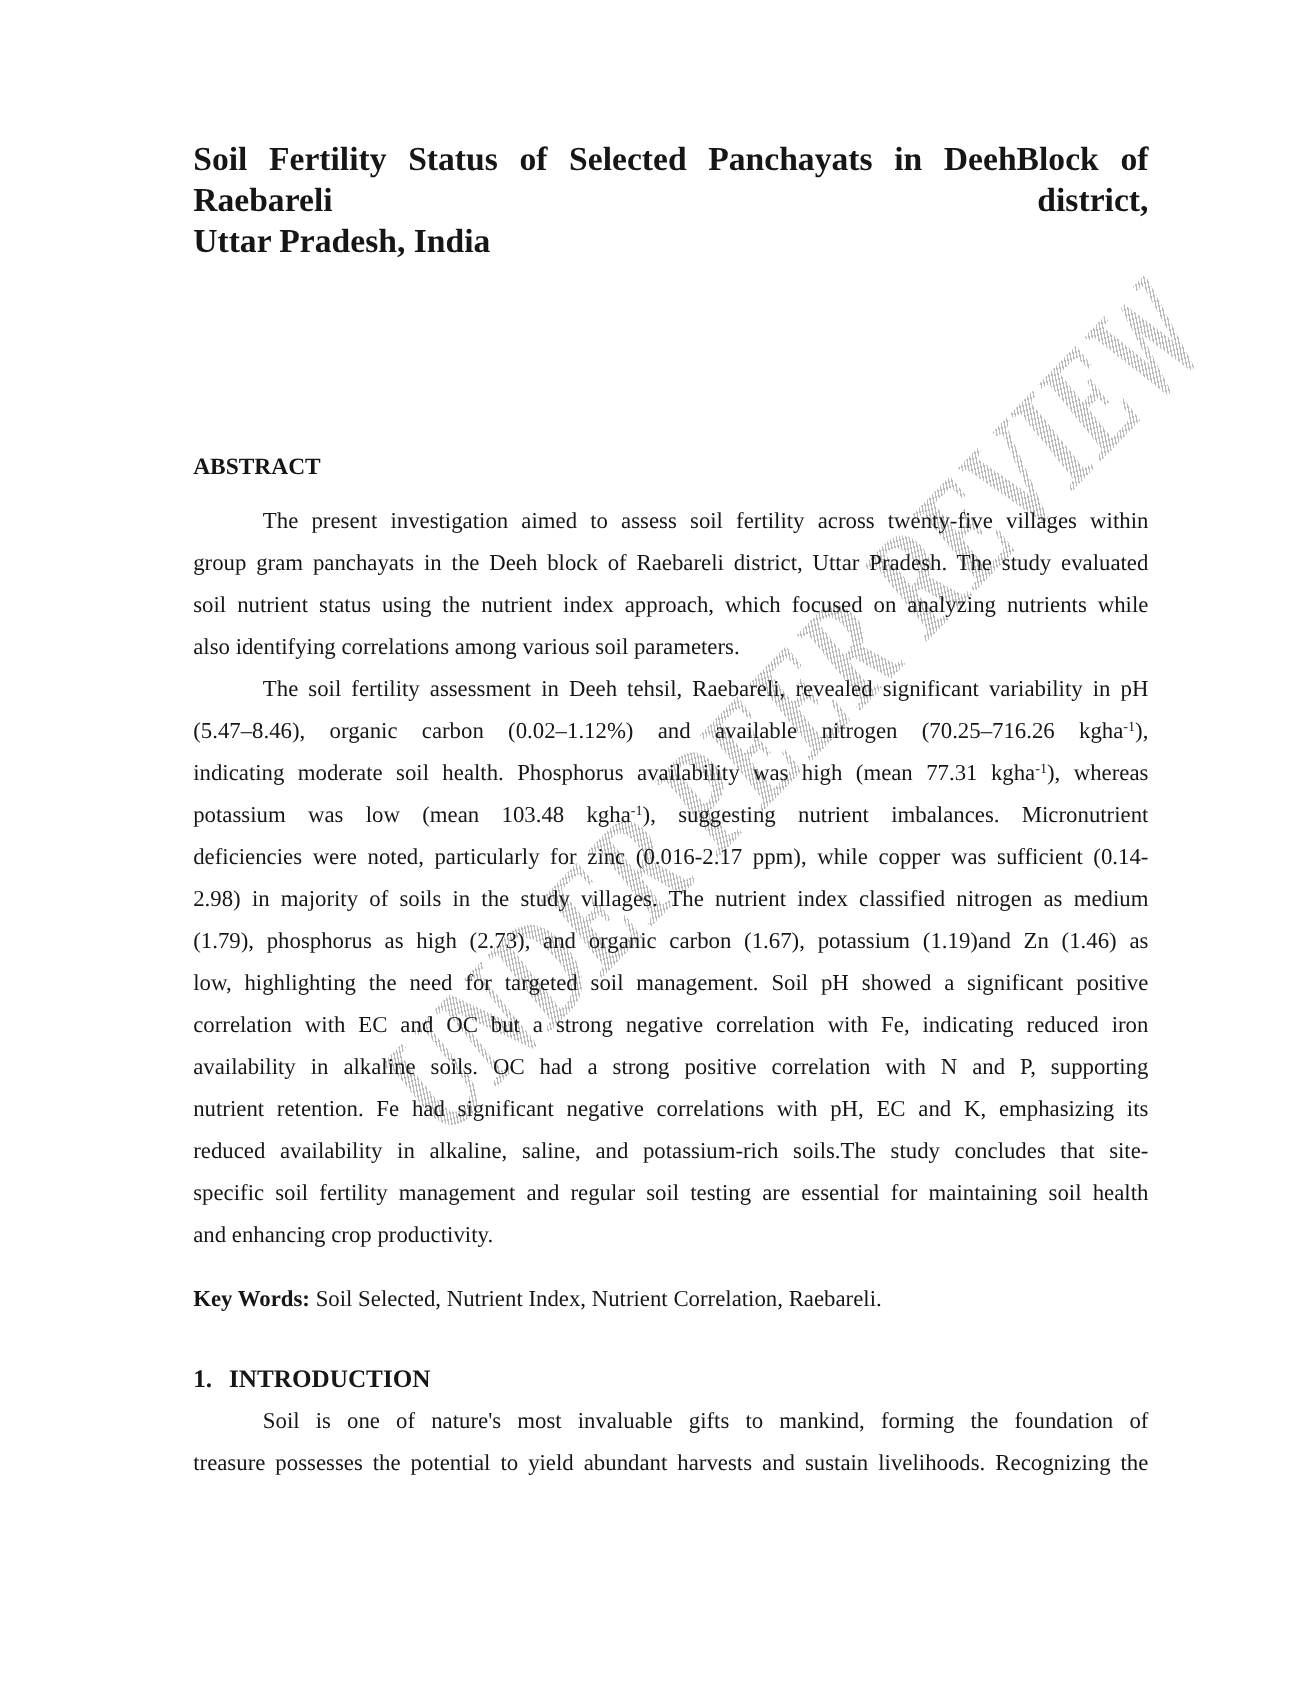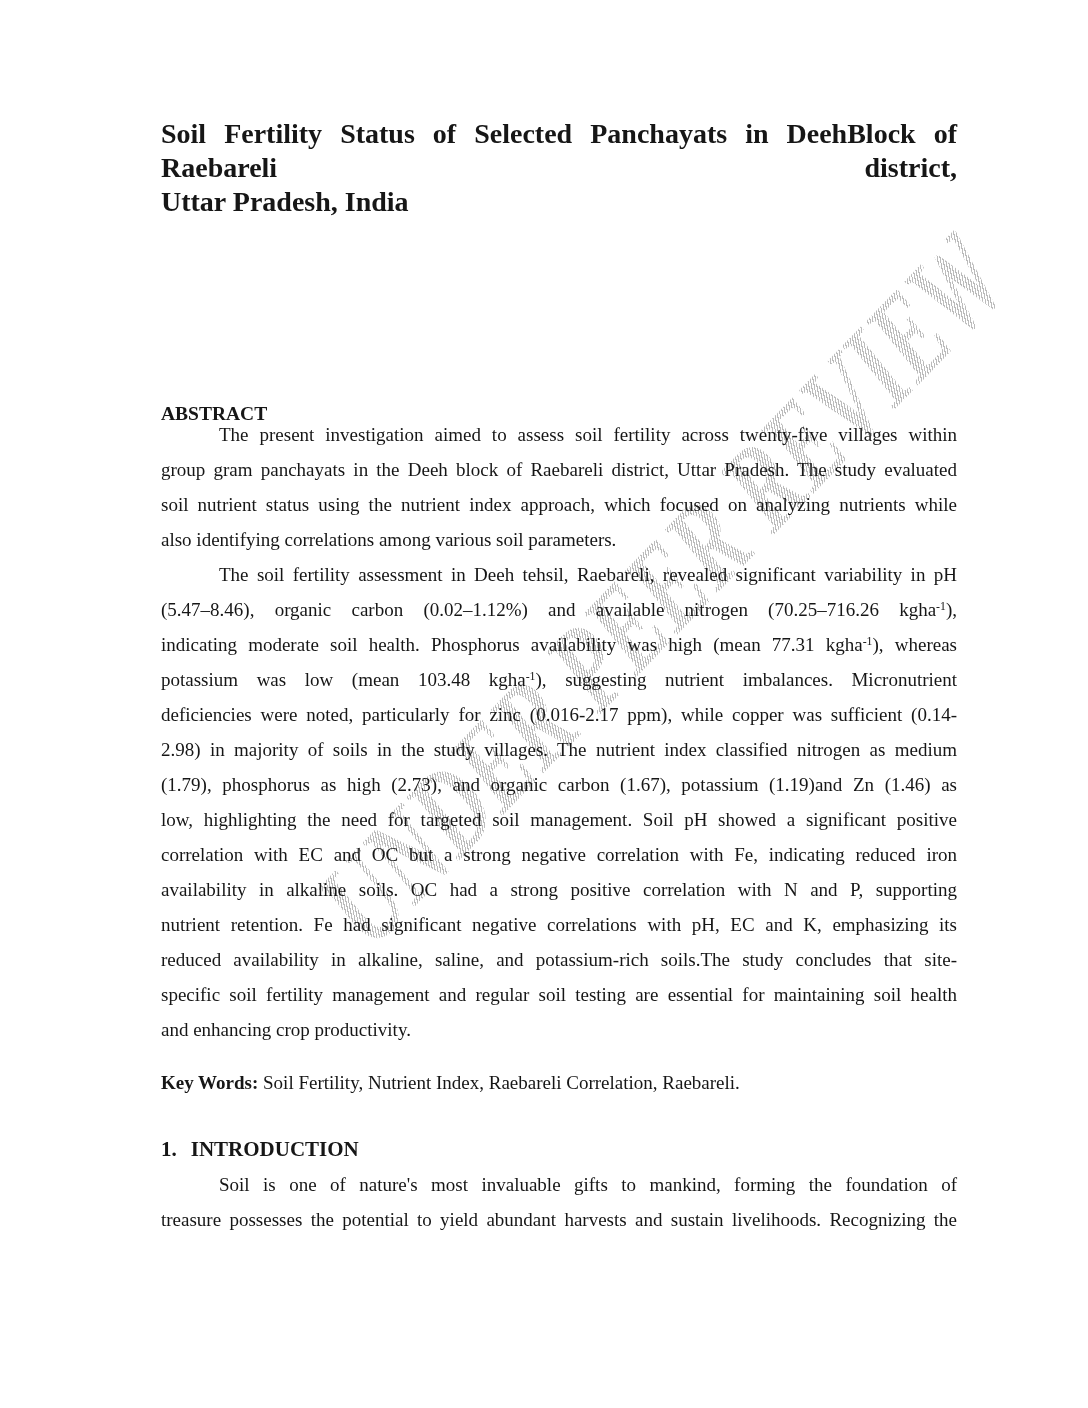--- a/index.html
+++ b/index.html
@@ -57,21 +57,21 @@
     font-size: 19px;
     line-height: 35px;
   }
   #title-block {
     top: 117px;
     text-align: center;
     font-weight: bold;
     font-size: 28px;
     line-height: 34px;
   }
-  #abstract-heading-block { top: 396px; font-weight: bold; font-size: 19.5px; }
+  #abstract-heading-block { top: 372px; font-weight: bold; font-size: 19.5px; }
   #abstract-p1-block { top: 417px; }
   #abstract-p2-block { top: 557px; }
   #keywords-block { top: 1065px; }
   #intro-heading-block { top: 1132px; font-weight: bold; font-size: 21px; }
   #intro-p-block { top: 1167px; }
 
   .line {
     text-align: justify;
     text-align-last: justify;
     -moz-text-align-last: justify;
@@ -123,21 +123,21 @@
       <div class="line">low, highlighting the need for targeted soil management. Soil pH showed a significant positive</div>
       <div class="line">correlation with EC and OC but a strong negative correlation with Fe, indicating reduced iron</div>
       <div class="line">availability in alkaline soils. OC had a strong positive correlation with N and P, supporting</div>
       <div class="line">nutrient retention. Fe had significant negative correlations with pH, EC and K, emphasizing its</div>
       <div class="line">reduced availability in alkaline, saline, and potassium-rich soils.The study concludes that site-</div>
       <div class="line">specific soil fertility management and regular soil testing are essential for maintaining soil health</div>
       <div class="line last-left">and enhancing crop productivity.</div>
     </div>
 
   <div class="block" id="keywords-block">
-    <span class="bold">Key Words:</span><span> Soil Fertility, Nutrient Index, Raebareli Correlation, Raebareli.</span>
+    <span class="bold">Key Words:</span><span> Soil Selected, Nutrient Index, Nutrient Correlation, Raebareli.</span>
   </div>
 
   <div class="block" id="intro-heading-block">
     <span class="intro-num">1.</span><span>INTRODUCTION</span>
   </div>
 
   <div class="block" id="intro-p-block">
       <div class="line indent">Soil is one of nature's most invaluable gifts to mankind, forming the foundation of</div>
       <div class="line">treasure possesses the potential to yield abundant harvests and sustain livelihoods. Recognizing the</div>
     </div>

